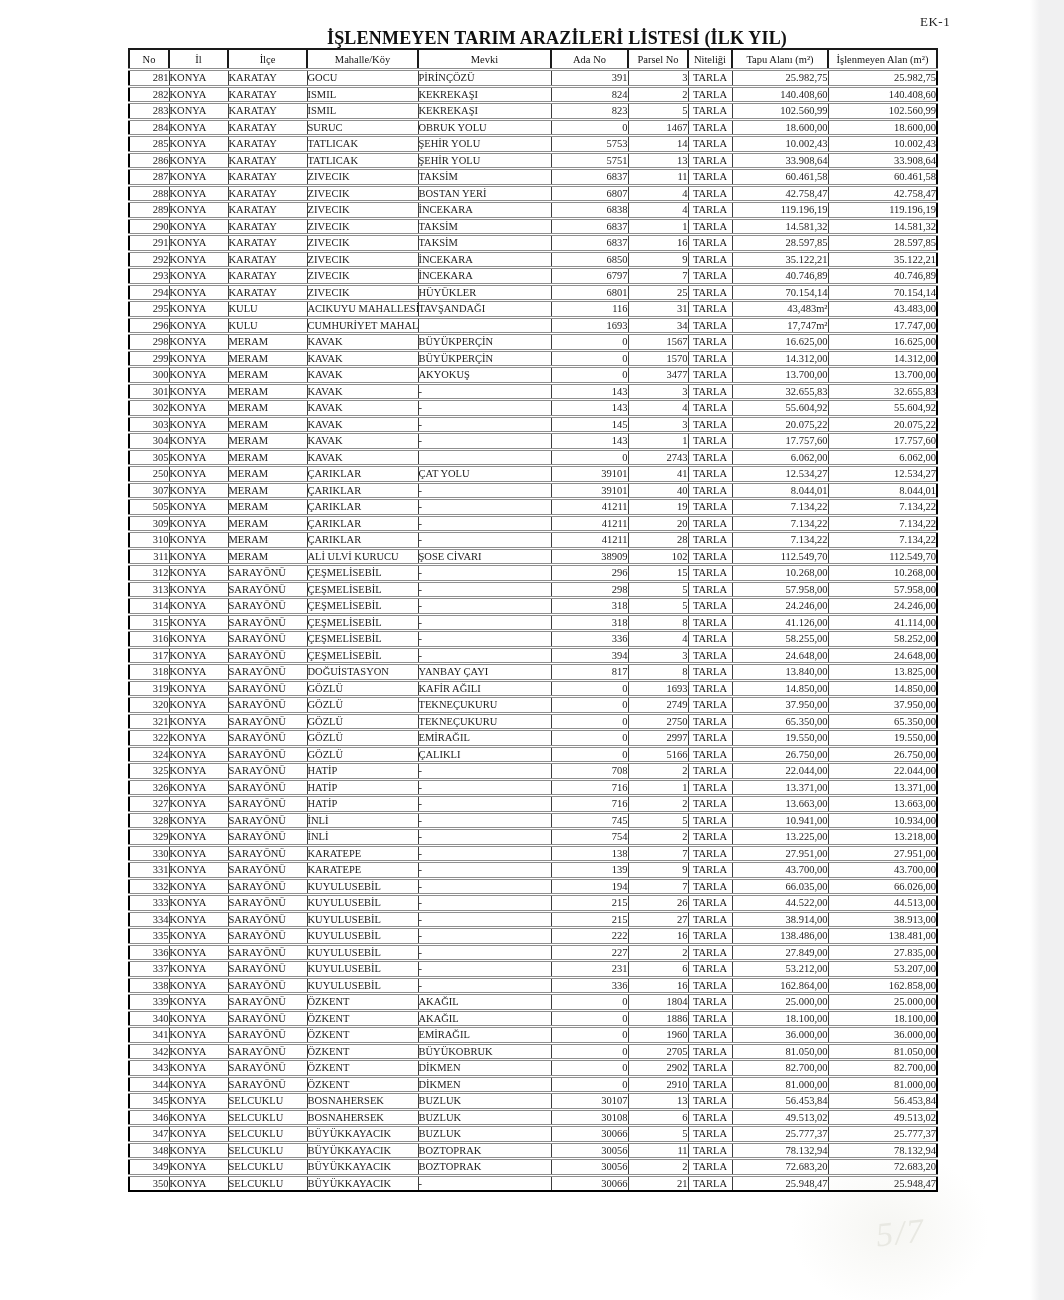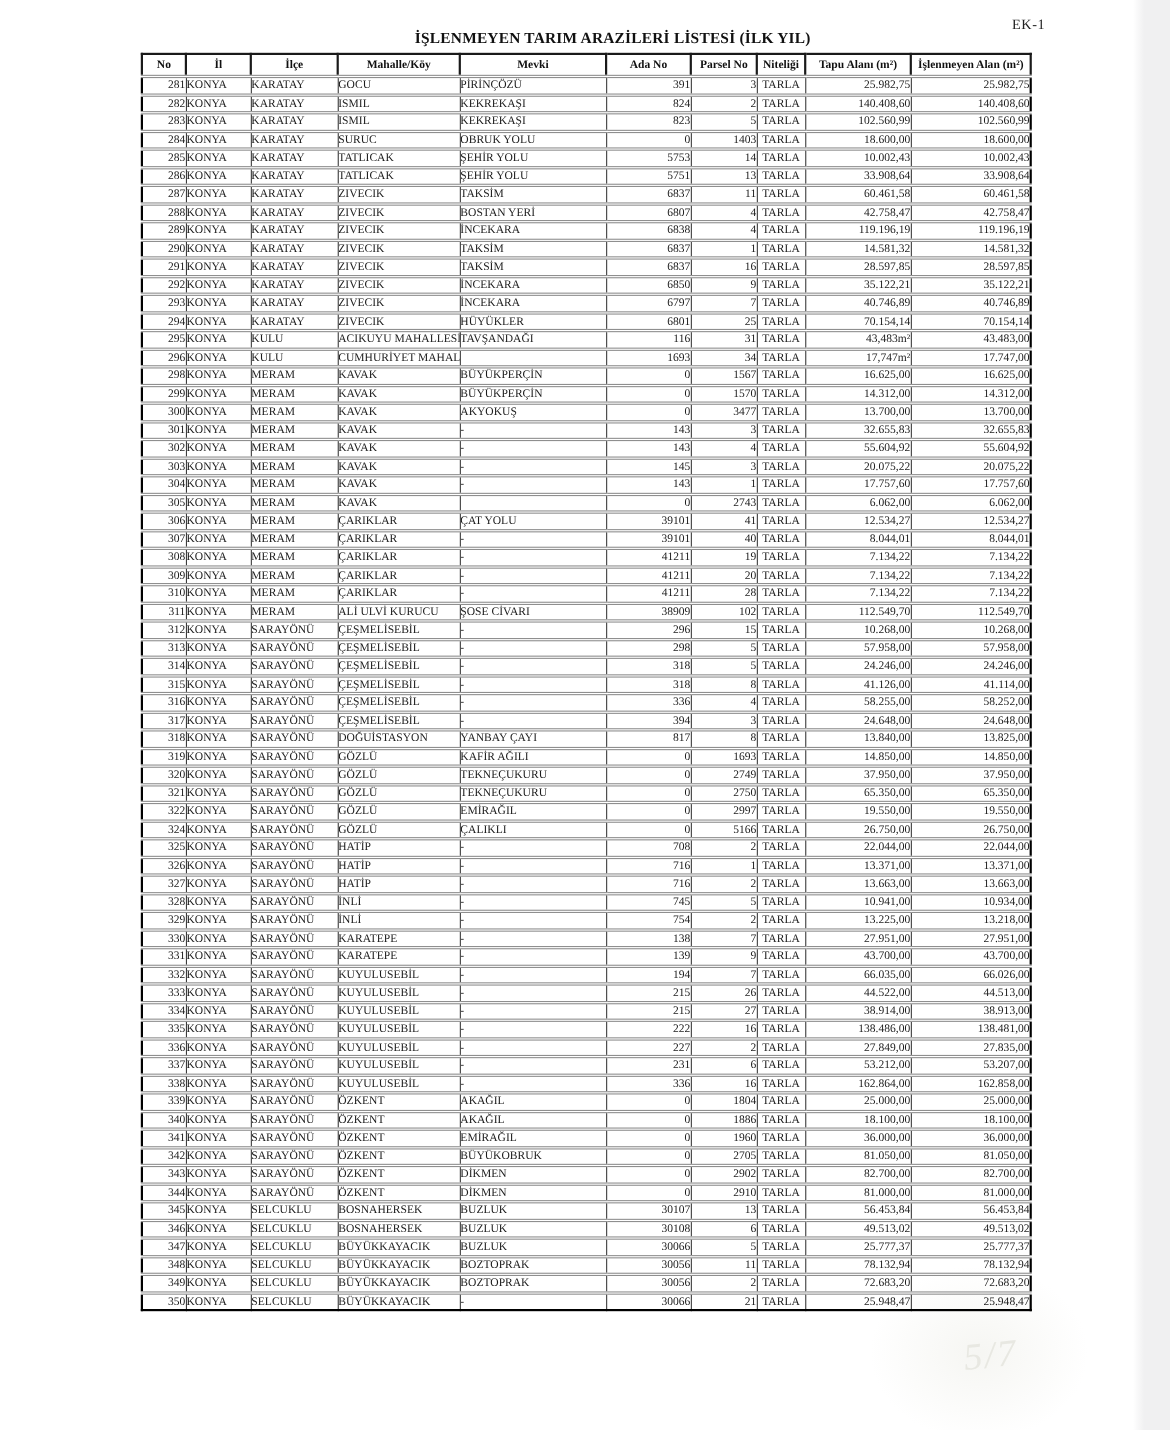--- a/index.html
+++ b/index.html
@@ -13,30 +13,30 @@
     position:absolute;right:0;top:0;width:34px;height:100%;
     background:linear-gradient(to right, rgba(240,240,241,0), #f0f0f1 30%);
   }
   .ek-tag{
     position:absolute;top:14px;left:920px;font-size:13px;color:#222;
     letter-spacing:0.5px;
   }
   .doc-title{
     position:absolute;top:28px;left:128px;width:810px;text-align:center;
     transform:translateX(24px);
-    font-weight:bold;font-size:14px;letter-spacing:0.2px;color:#111;
+    font-weight:bold;font-size:18px;letter-spacing:0.2px;color:#111;
   }
   table.land{
     position:absolute;left:128px;top:48px;width:810px;
     border-collapse:collapse;table-layout:fixed;
     border:2.5px solid #000;
   }
   table.land th{
     border:2px solid #1a1a1a;
-    font-size:10.5px;font-weight:bold;height:18px;padding:0 2px;
+    font-size:10.5px;font-weight:normal;height:18px;padding:0 2px;
     text-align:center;white-space:nowrap;overflow:hidden;color:#111;
   }
   table.land td{
     border-left:1px solid #3c3c3c;border-right:1px solid #3c3c3c;
     border-top:3px double #8f8f8f;
     font-size:10.5px;height:13.5px;padding:0;line-height:13px;
     white-space:nowrap;overflow:hidden;color:#1c1c1c;
   }
   td.a-l{text-align:left;padding-left:3px;}
   td.a-r{text-align:right;padding-right:3px;}
@@ -126,21 +126,21 @@
           <td class="a-r">102.560,99</td>
           <td class="a-r">102.560,99</td>
         </tr>
         <tr>
           <td class="a-r">284</td>
           <td class="a-l">KONYA</td>
           <td class="a-l">KARATAY</td>
           <td class="a-l">SURUC</td>
           <td class="a-l">OBRUK YOLU</td>
           <td class="a-r">0</td>
-          <td class="a-r">1403</td>
+          <td class="a-r">1467</td>
           <td class="a-c">TARLA</td>
           <td class="a-r">18.600,00</td>
           <td class="a-r">18.600,00</td>
         </tr>
         <tr>
           <td class="a-r">285</td>
           <td class="a-l">KONYA</td>
           <td class="a-l">KARATAY</td>
           <td class="a-l">TATLICAK</td>
           <td class="a-l">ŞEHİR YOLU</td>
@@ -372,21 +372,21 @@
           <td class="a-l">MERAM</td>
           <td class="a-l">KAVAK</td>
           <td class="a-l"></td>
           <td class="a-r">0</td>
           <td class="a-r">2743</td>
           <td class="a-c">TARLA</td>
           <td class="a-r">6.062,00</td>
           <td class="a-r">6.062,00</td>
         </tr>
         <tr>
-          <td class="a-r">306</td>
+          <td class="a-r">250</td>
           <td class="a-l">KONYA</td>
           <td class="a-l">MERAM</td>
           <td class="a-l">ÇARIKLAR</td>
           <td class="a-l">ÇAT YOLU</td>
           <td class="a-r">39101</td>
           <td class="a-r">41</td>
           <td class="a-c">TARLA</td>
           <td class="a-r">12.534,27</td>
           <td class="a-r">12.534,27</td>
         </tr>
@@ -396,21 +396,21 @@
           <td class="a-l">MERAM</td>
           <td class="a-l">ÇARIKLAR</td>
           <td class="a-l dash">-</td>
           <td class="a-r">39101</td>
           <td class="a-r">40</td>
           <td class="a-c">TARLA</td>
           <td class="a-r">8.044,01</td>
           <td class="a-r">8.044,01</td>
         </tr>
         <tr>
-          <td class="a-r">308</td>
+          <td class="a-r">505</td>
           <td class="a-l">KONYA</td>
           <td class="a-l">MERAM</td>
           <td class="a-l">ÇARIKLAR</td>
           <td class="a-l dash">-</td>
           <td class="a-r">41211</td>
           <td class="a-r">19</td>
           <td class="a-c">TARLA</td>
           <td class="a-r">7.134,22</td>
           <td class="a-r">7.134,22</td>
         </tr>

